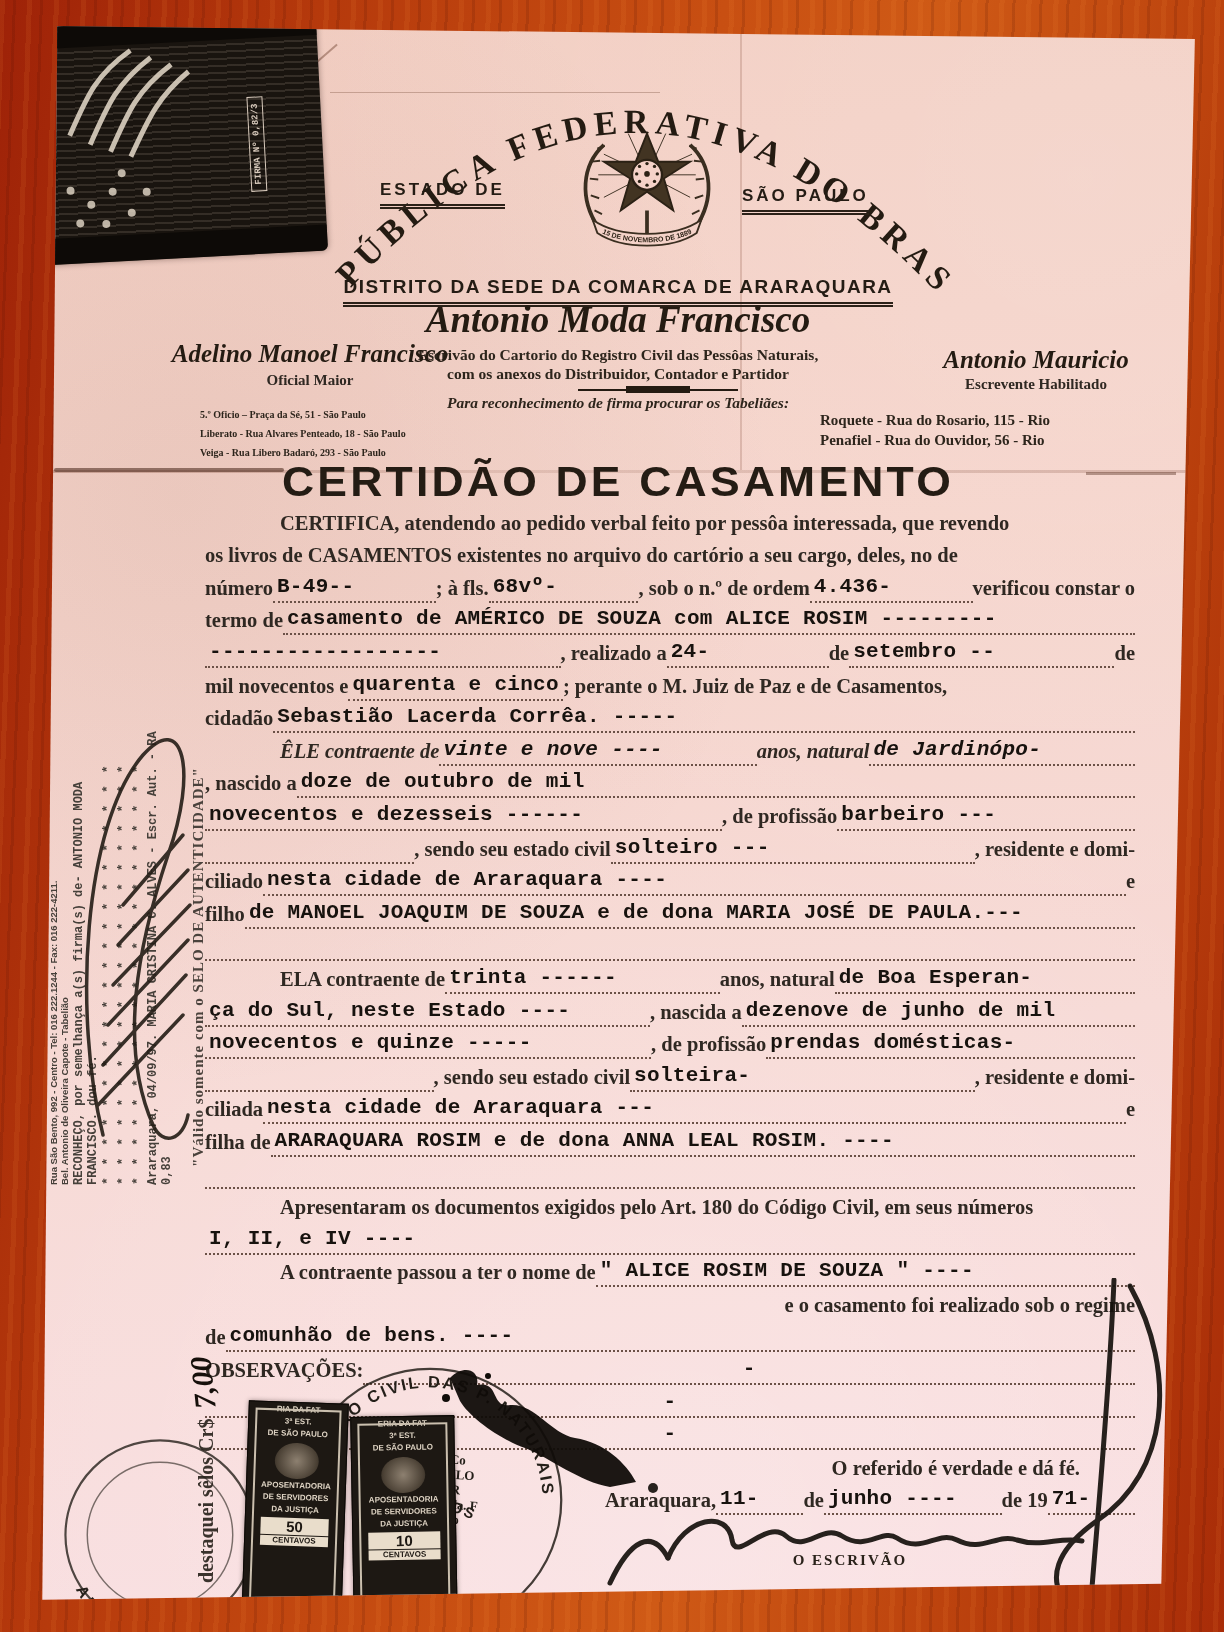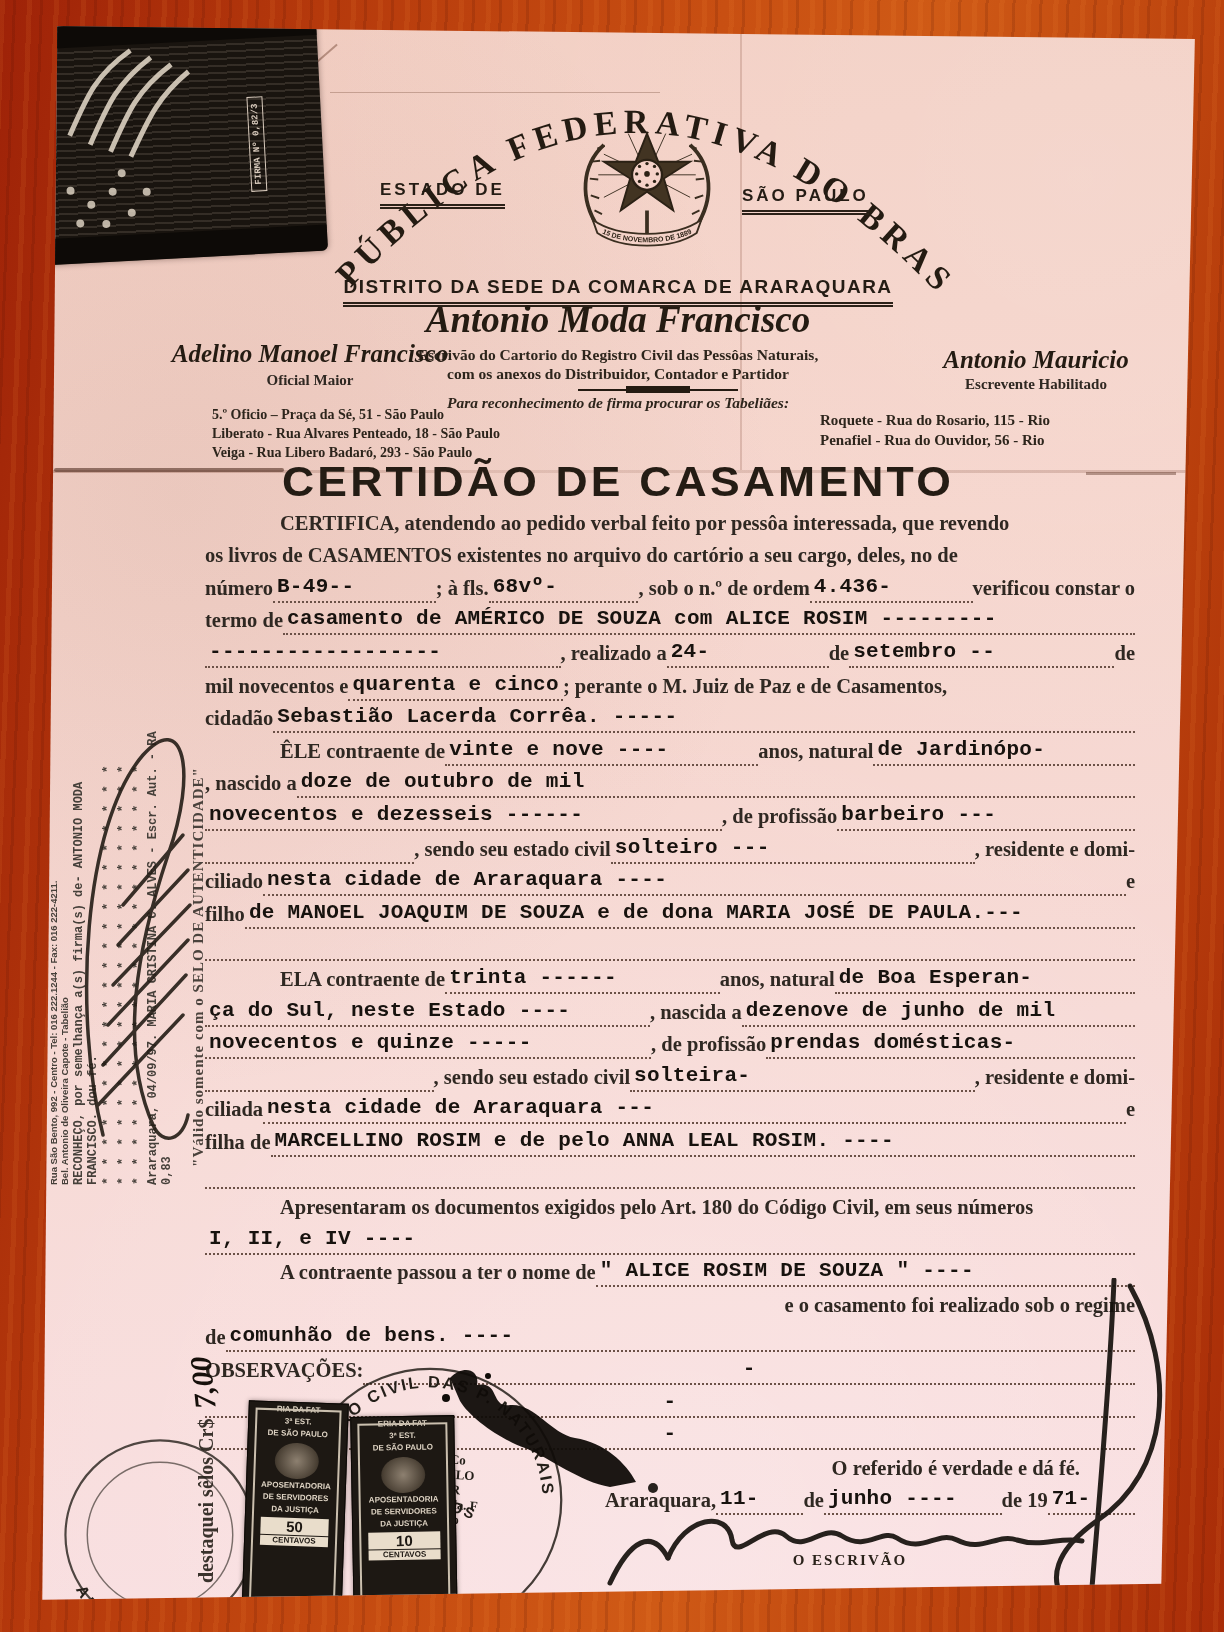--- a/index.html
+++ b/index.html
@@ -35,21 +35,21 @@
   .subt{font-size:15.5px;font-weight:bold;color:#2d251c;}
   .subt1{top:326px;} .subt2{top:345px;}
   .lname{left:110px;width:320px;text-align:center;top:320px;font-size:25px;color:#241b12;}
   .lrole{left:110px;width:320px;text-align:center;top:352px;font-size:15px;font-weight:bold;}
   .rname{left:846px;width:300px;text-align:center;top:326px;font-size:25px;color:#241b12;}
   .rrole{left:846px;width:300px;text-align:center;top:356px;font-size:15px;font-weight:bold;}
   .orn{left:538px;top:366px;width:160px;height:7px;}
   .orn .ln{position:absolute;top:3px;left:0;width:160px;height:2px;background:#241b12;}
   .orn .bar{position:absolute;top:0;left:48px;width:64px;height:7px;background:#241b12;}
   .intro{top:374px;font-size:15.5px;font-weight:bold;color:#2d251c;font-style:italic;}
-  .llist{left:160px;top:385px;font-size:14px;font-weight:bold;line-height:19px;color:#2d251c;margin-left:12px;}
+  .llist{left:160px;top:385px;font-size:10px;font-weight:bold;line-height:19px;color:#2d251c;}
   .rlist{left:780px;top:390px;font-size:15px;font-weight:bold;line-height:20px;color:#2d251c;}
   .doc-title{top:438px;font-size:42px;font-weight:bold;letter-spacing:3px;color:#241c14;transform:scaleX(1.06);}
   
   .bodyLines{left:165px;top:485px;width:930px;}
   .bl{display:flex;align-items:flex-end;height:32.6px;white-space:nowrap;overflow:hidden;}
   .bl.r{justify-content:flex-end;}
   .bp{font-size:20.5px;font-weight:bold;color:#2f2822;padding-bottom:3px;}
   .bf{font-family:"Liberation Mono","DejaVu Sans Mono",monospace;font-size:21px;font-weight:bold;color:#17120e;
       border-bottom:2px dotted #6b5147;padding:0 4px 3px 4px;letter-spacing:.3px;}
   .bf.g,.bp.g{flex-grow:1;}
@@ -229,21 +229,21 @@
         </div>
         <div class="bl">
           <span class="bp">mil novecentos e </span>
           <span class="bf">quarenta e cinco</span>
           <span class="bp">; perante o M. Juiz de Paz e de Casamentos,</span>
         </div>
         <div class="bl">
           <span class="bp">cidadão </span>
           <span class="bf g">Sebastião Lacerda Corrêa. -----</span>
         </div>
-        <div class="bl" style="padding-left: 75px;">
+        <div class="bl" style="padding-left: 75px; font-style: italic;">
           <span class="bp">ÊLE contraente de </span>
           <span class="bf g">vinte e nove ----</span>
           <span class="bp"> anos, natural </span>
           <span class="bf g">de Jardinópo-</span>
         </div>
         <div class="bl">
           <span class="bp">, nascido a </span>
           <span class="bf g">doze de outubro de mil</span>
         </div>
         <div class="bl">
@@ -291,21 +291,21 @@
           <span class="bf g">solteira- </span>
           <span class="bp">, residente e domi-</span>
         </div>
         <div class="bl">
           <span class="bp">ciliada </span>
           <span class="bf g">nesta cidade de Araraquara ---</span>
           <span class="bp"> e</span>
         </div>
         <div class="bl">
           <span class="bp">filha de </span>
-          <span class="bf g">MARCELLINO ROSIM e de pelo ANNA LEAL ROSIM. ----</span>
+          <span class="bf g">ARARAQUARA ROSIM e de dona ANNA LEAL ROSIM. ----</span>
         </div>
         <div class="bl">
           <span class="bf g"></span>
         </div>
         <div class="bl" style="padding-left: 75px;">
           <span class="bp">Apresentaram os documentos exigidos pelo Art. 180 do Código Civil, em seus números</span>
         </div>
         <div class="bl">
           <span class="bf g">I, II, e IV ----</span>
         </div>

